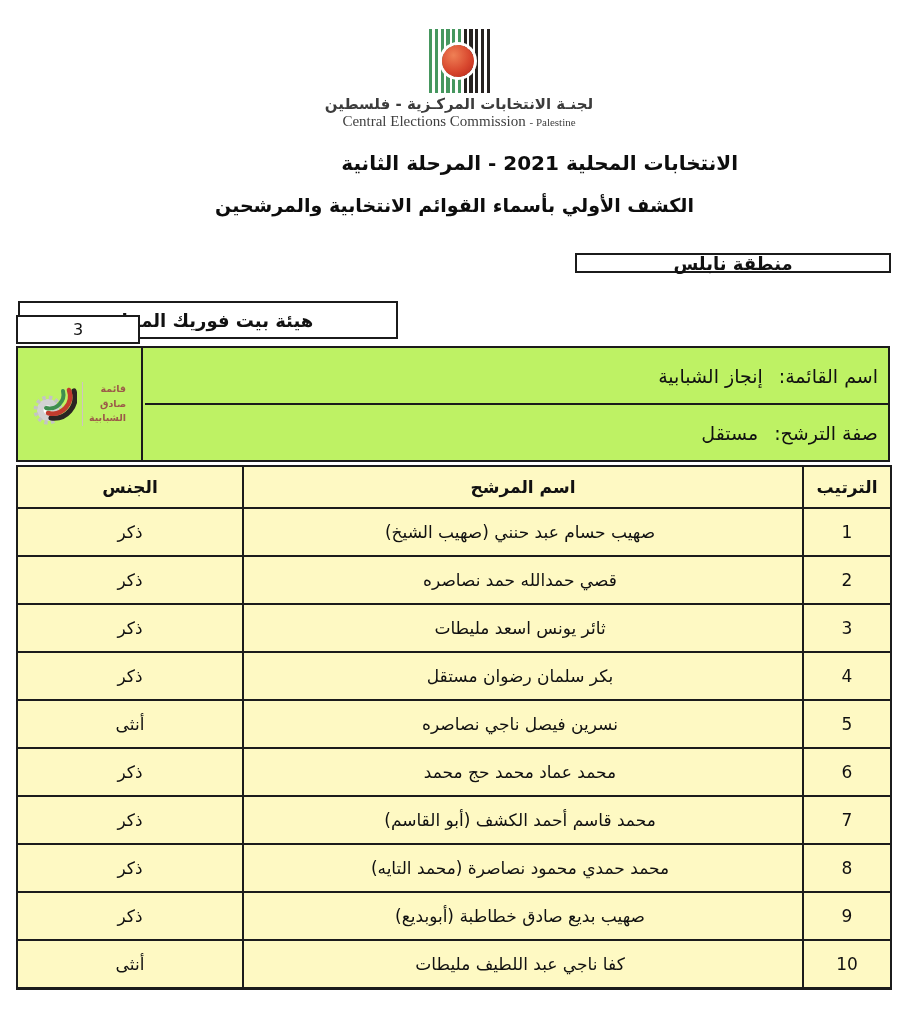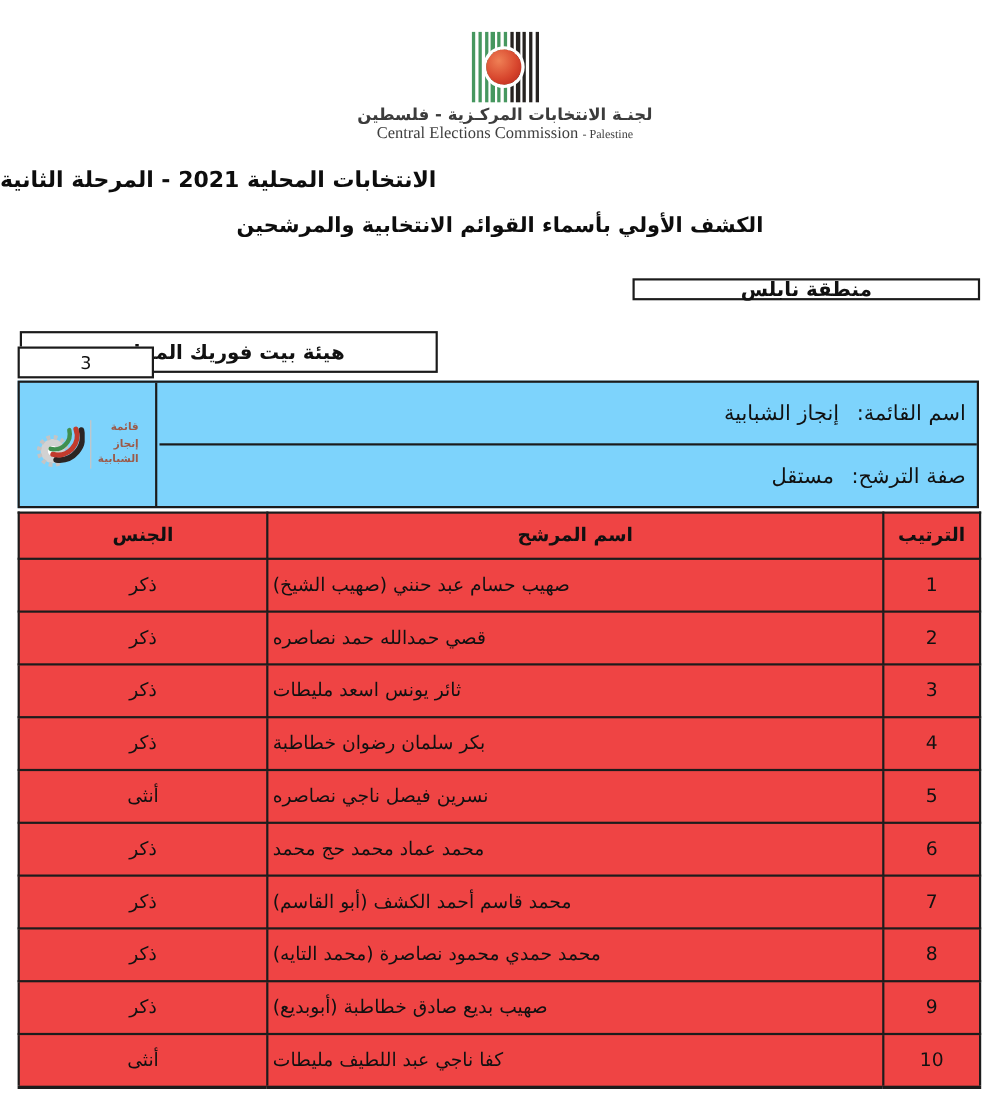--- a/index.html
+++ b/index.html
@@ -17,56 +17,56 @@
   .cec-ball { position:absolute; left:13px; top:16px; width:32px; height:32px; border-radius:50%;
               background:radial-gradient(circle at 36% 32%, #ef8055 0%, #d8472e 55%, #b42319 100%);
               box-shadow:0 0 0 3px #ffffff; }
   .org-ar { position:absolute; top:95px; left:0; width:918px; text-align:center;
             font-size:15px; font-weight:bold; color:#3c3c3c; letter-spacing:0.5px; }
   .org-en { position:absolute; top:113px; left:0; width:918px; text-align:center;
             font-family:"Liberation Serif","DejaVu Serif",serif; font-size:15px; color:#3f3f3f; direction:ltr; }
   .org-en .pal { font-size:11px; }
 
   
-  .title-main { position:absolute; top:151px; left:0; width:738px; text-align:left;
+  .title-main { position:absolute; top:151px; left:0; width:738px; text-align:right;
                 font-size:20px; font-weight:bold; color:#0d0d0d; }
   .title-sub  { position:absolute; top:194px; left:0; width:909px; text-align:center;
                 font-size:19px; font-weight:bold; color:#0d0d0d; }
 
   
   .box { position:absolute; border:2px solid #1b1b1b; display:flex; align-items:center; justify-content:center;
          font-weight:bold; background:#fff; }
   .district-box { left:575px; top:253px; width:316px; height:20px; font-size:18px; }
   .locality-box { left:18px;  top:253px; width:380px; height:38px; font-size:18px;margin-top:48px; }
   .listnum-box  { left:16px;  top:315px; width:124px; height:29px; font-size:16px; font-weight:normal; }
 
   
-  .list-info { position:absolute; left:16px; top:346px; width:874px; height:116px; border:2px solid #1b1b1b; background:#7dd3fc; }
+  .list-info { position:absolute; left:16px; top:346px; width:874px; height:116px; border:2px solid #1b1b1b; background:#bef264; }
   .list-logo-cell { position:absolute; left:0; top:0; bottom:0; width:125px; border-left:none;
                     border-right:2px solid #1b1b1b; display:flex; align-items:center; justify-content:center; gap:5px;
                     direction:ltr; }
   .list-logo-text { text-align:right; font-size:9.5px; font-weight:bold; color:#9c5a49; line-height:1.55;
                     border-left:1px solid #cfc4c0; padding-left:6px; order:2; }
   .list-logo-graphic { order:1; width:44px; height:44px; }
   .info-rows { position:absolute; left:127px; right:0; top:0; bottom:0; display:flex; flex-direction:column; }
   .info-row { flex:1; display:flex; align-items:center; padding-right:10px; font-size:19px; }
   .info-row.first { border-bottom:2px solid #1b1b1b; }
   .info-label { font-weight:normal; }
   .info-value { font-weight:normal; margin-right:16px; }
 
   
   table.candidates { position:absolute; left:16px; top:465px; width:874px; border-collapse:collapse; table-layout:fixed; }
-  table.candidates th, table.candidates td { border:2px solid #1c1c1c; background:#ef4444; }
+  table.candidates th, table.candidates td { border:2px solid #1c1c1c; background:#fef9c3; }
   table.candidates th { height:42px; font-size:17px; font-weight:bold; text-align:center; }
   table.candidates td { height:48px; font-size:17px;margin-left:48px; }
   col.c-order  { width:88px; }
   col.c-name   { width:560px; }
   col.c-gender { width:226px; }
   td.order  { text-align:center; font-size:19px; }
-  td.name   { text-align:left; padding:0 10px 0 4px; }
+  td.name   { text-align:center; padding:0 10px 0 4px; }
   td.gender { text-align:center; font-size:16px; }
   tbody tr:last-child td { border-bottom-width:3px; }
 </style>
 </head>
 <body>
 
 <div class="page">
 
   <header class="cec-header">
     <div class="cec-logo">
@@ -107,21 +107,21 @@
           <circle cx="15" cy="28" r="11" fill="#d2d2d2"></circle>
           <circle cx="15" cy="28" r="12.5" fill="none" stroke="#c4c4c4" stroke-width="4" stroke-dasharray="3.4 3.2"></circle>
           <circle cx="15" cy="28" r="4.5" fill="#ffffff"></circle>
           <path d="M18 36 A 21 21 0 0 0 41 9" fill="none" stroke="#2b2523" stroke-width="5.2" stroke-linecap="round"></path>
           <path d="M15 31 A 17.5 17.5 0 0 0 36 8" fill="none" stroke="#c23b2d" stroke-width="4.6" stroke-linecap="round"></path>
           <path d="M13 26 A 14 14 0 0 0 30 9" fill="none" stroke="#3f8f4f" stroke-width="4" stroke-linecap="round"></path>
         </svg>
       </div>
       <div class="list-logo-text">
         <div>قائمة</div>
-        <div>إنجاز</div>
+        <div>صادق</div>
         <div>الشبابية</div>
       </div>
     </div>
     <div class="info-rows">
       <div class="info-row first">
         <span class="info-label">اسم القائمة:</span>
         <span class="info-value">إنجاز الشبابية</span>
       </div>
       <div class="info-row">
         <span class="info-label">صفة الترشح:</span>
@@ -157,21 +157,21 @@
     </tr>
 
     <tr>
       <td class="order">3</td>
       <td class="name">ثائر يونس اسعد مليطات</td>
       <td class="gender">ذكر</td>
     </tr>
 
     <tr>
       <td class="order">4</td>
-      <td class="name">بكر سلمان رضوان خطاطبة</td>
+      <td class="name">بكر سلمان رضوان مستقل</td>
       <td class="gender">ذكر</td>
     </tr>
 
     <tr>
       <td class="order">5</td>
       <td class="name">نسرين فيصل ناجي نصاصره</td>
       <td class="gender">أنثى</td>
     </tr>
 
     <tr>

